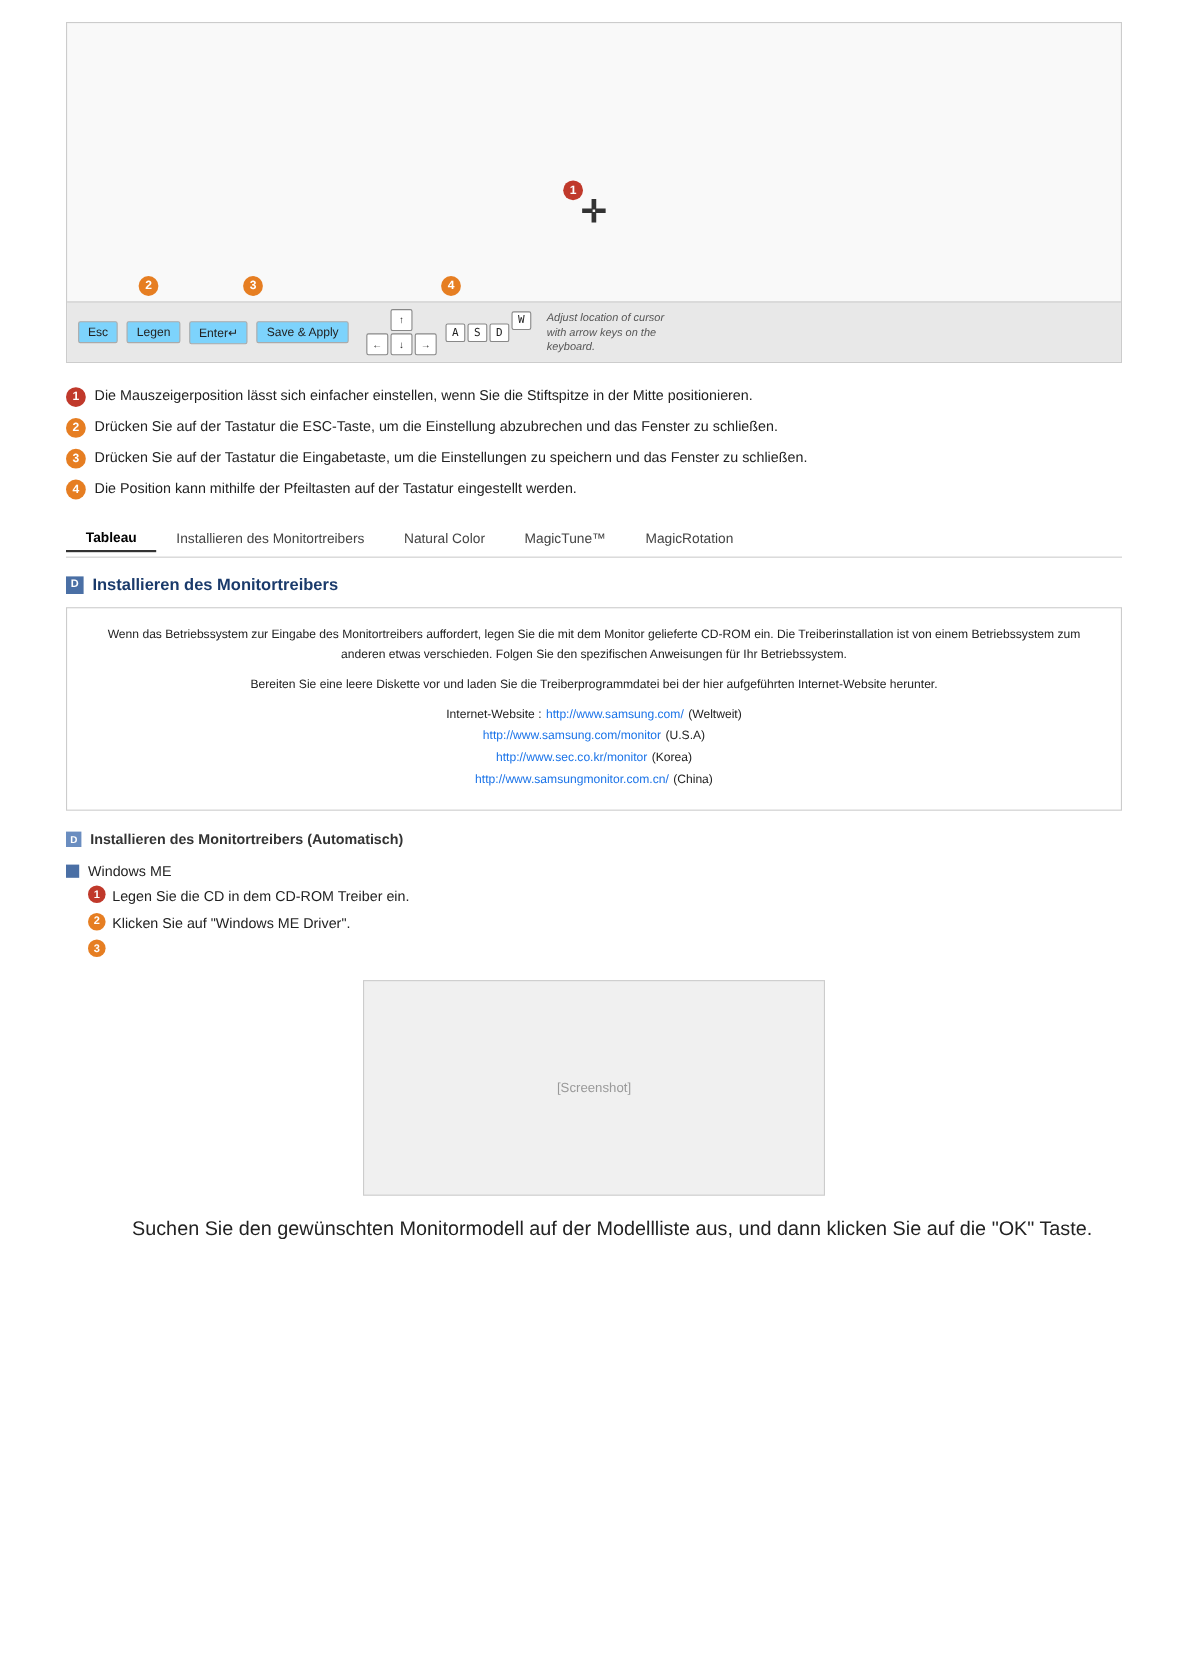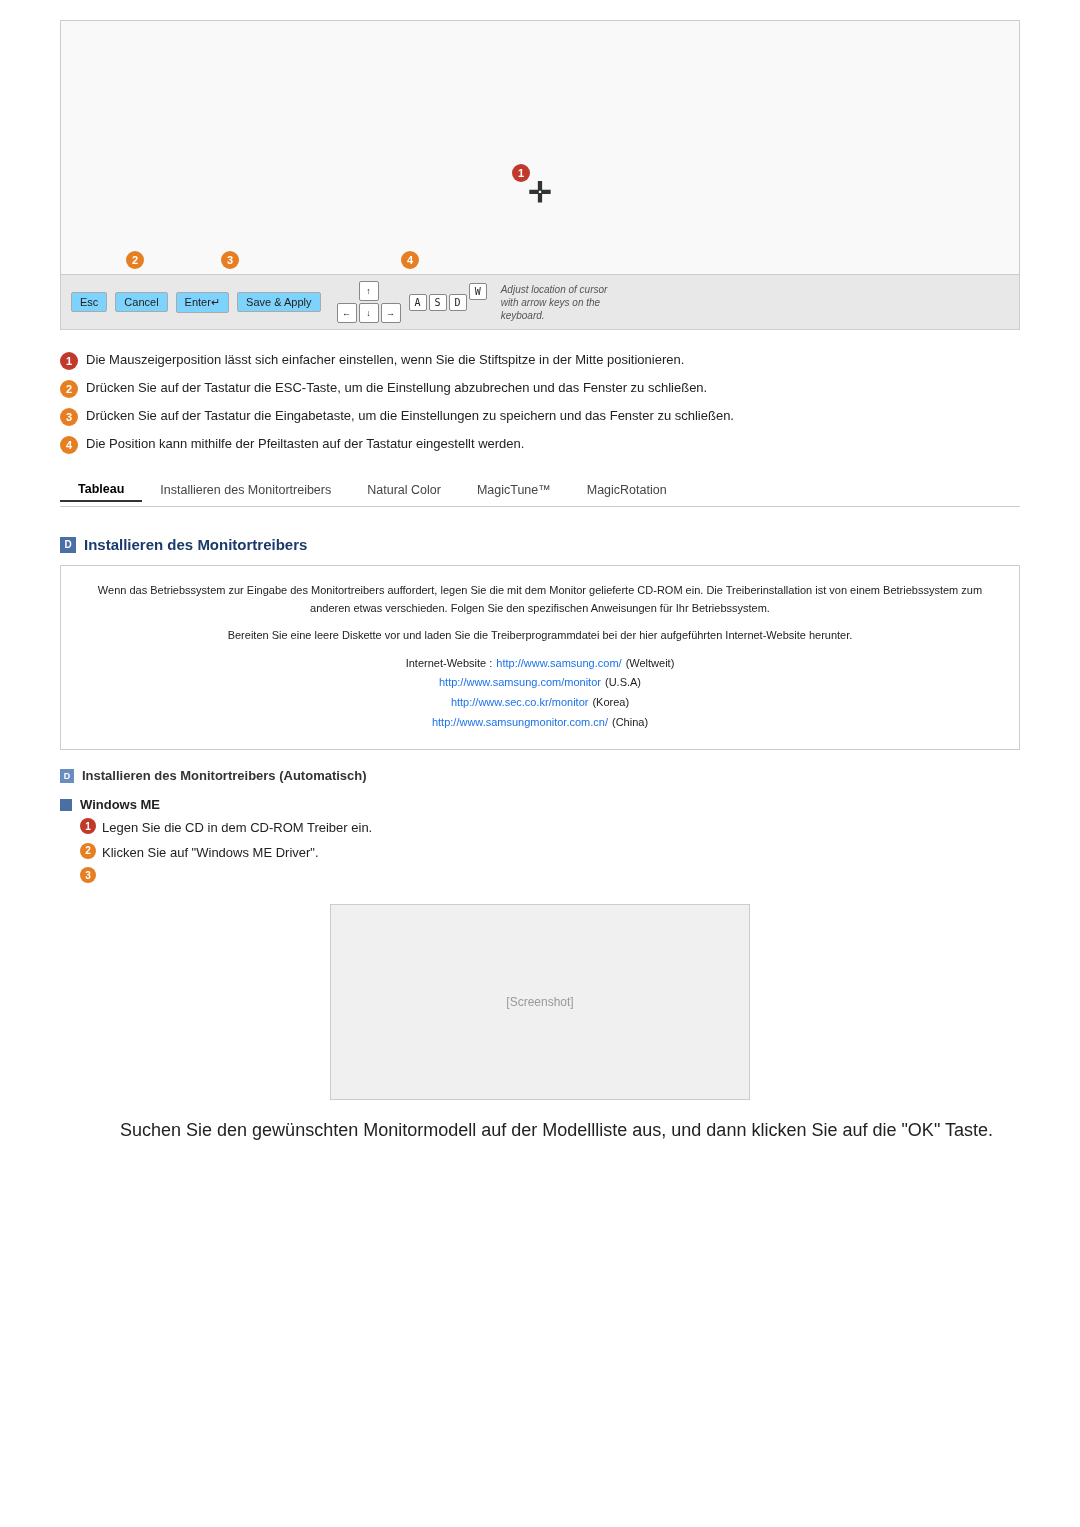--- a/index.html
+++ b/index.html
@@ -163,21 +163,21 @@
 
     .bullet-item .num-badge {
       margin-top: 2px;
     }
 
     
     .tab-nav {
       display: flex;
       align-items: center;
       border-bottom: 1px solid #ccc;
-      margin-bottom: 29px;
+      margin-bottom: 16px;
       padding-bottom: 4px;
       gap: 0;
     }
 
     .tab-item {
       padding: 4px 18px;
       font-size: 12.5px;
       color: #444;
       cursor: pointer;
       white-space: nowrap;
@@ -364,21 +364,21 @@
     <div class="crosshair">✛</div>
 
     <div class="toolbar-num-badge badge2">2</div>
 
     <div class="toolbar-num-badge badge3">3</div>
 
     <div class="toolbar-num-badge badge4">4</div>
 
     <div class="diagram-toolbar">
       <button class="toolbar-btn">Esc</button>
-      <button class="toolbar-btn">Cancel</button>
+      <button class="toolbar-btn">Legen</button>
       <button class="toolbar-btn">Enter↵</button>
       <button class="toolbar-btn">Save &amp; Apply</button>
 
       <div class="key-grid">
         <div class="arrow-block">
           <div class="arrow-key top">↑</div>
           <div class="arrow-key left">←</div>
           <div class="arrow-key down">↓</div>
           <div class="arrow-key right">→</div>
         </div>
@@ -459,21 +459,21 @@
   <div class="sub-section">
     <div class="sub-section-heading">
       <div class="sub-icon">D</div>
       <span>Installieren des Monitortreibers (Automatisch)</span>
     </div>
   </div>
 
   <div class="windows-section">
     <div class="win-icon"></div>
     <div class="win-steps">
-      <div style="font-weight:bold; margin-bottom:6px;">Windows ME</div>
+      <div style="font-weight:normal; margin-bottom:6px;">Windows ME</div>
 
       <div class="win-step">
         <span class="num-badge badge-red" style="width:16px;height:16px;font-size:10px;">1</span>
         <span>Legen Sie die CD in dem CD-ROM Treiber ein.</span>
       </div>
 
       <div class="win-step">
         <span class="num-badge badge-orange" style="width:16px;height:16px;font-size:10px;">2</span>
         <span>Klicken Sie auf "Windows ME Driver".</span>
       </div>

